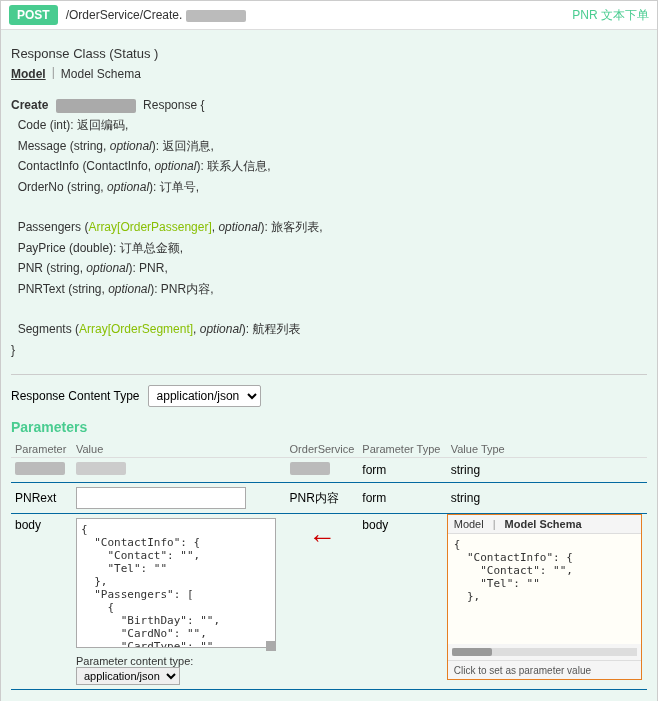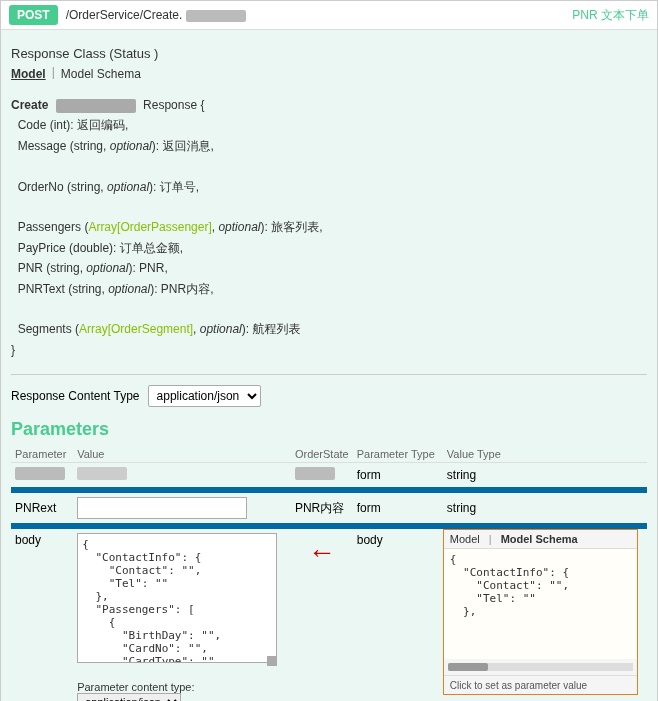--- a/index.html
+++ b/index.html
@@ -113,21 +113,21 @@
       font-size: 12px;
       padding: 2px 4px;
       border: 1px solid #aaa;
       border-radius: 2px;
       background: #fff;
     }
 
     
     .params-section-title {
       color: #49cc90;
-      font-size: 18px;
+      font-size: 14px;
       font-weight: bold;
       margin-bottom: 6px;
     }
 
     
     .params-table {
       width: 100%;
       border-collapse: collapse;
       font-size: 12px;
       margin-bottom: 8px;
@@ -137,21 +137,21 @@
       color: #666;
       font-weight: normal;
       padding: 2px 4px;
       border-bottom: 1px solid #ddd;
       font-size: 11px;
       margin-left: 28px;
     }
     .params-table td {
       padding: 4px 4px;
       vertical-align: middle;
-      border-bottom: 6px solid #0369a1;
+      border-bottom: 1px solid #0369a1;
     }
     .param-name-blur {
       display: inline-block;
       background: #bbb;
       width: 50px;
       height: 13px;
       border-radius: 2px;
     }
     .param-value-blur {
       display: inline-block;
@@ -269,21 +269,21 @@
     }
     .click-to-set {
       font-size: 10px;
       color: #555;
     }
 
     
     .param-content-type {
       font-size: 11px;
       color: #333;
-      margin-top: 15px;
+      margin-top: 4px;
     }
     .param-content-type select {
       font-size: 11px;
       border: 1px solid #aaa;
       padding: 1px 3px;
     }
 
     
     .footer-bar {
       display: flex;
@@ -316,21 +316,21 @@
     <span class="model-tab">Model Schema</span>
   </div>
 
   <div class="response-class-box">
     <span class="key">Create</span>
     <span class="label-blur"></span>
     <span>Response {</span>
     <br>
     &nbsp;&nbsp;<span>Code (int): 返回编码,</span><br>
     &nbsp;&nbsp;<span>Message (string, <i>optional</i>): 返回消息,</span><br>
-    &nbsp;&nbsp;<br>
+    &nbsp;&nbsp;<span>ContactInfo (ContactInfo, <i>optional</i>): 联系人信息,</span><br>
     &nbsp;&nbsp;<span>OrderNo (string, <i>optional</i>): 订单号,</span><br>
     &nbsp;&nbsp;<br>
     &nbsp;&nbsp;<span>Passengers (<span style="color:#89bf04">Array[OrderPassenger]</span>, <i>optional</i>): 旅客列表,</span><br>
     &nbsp;&nbsp;<span>PayPrice (double): 订单总金额,</span><br>
     &nbsp;&nbsp;<span>PNR (string, <i>optional</i>): PNR,</span><br>
     &nbsp;&nbsp;<span>PNRText (string, <i>optional</i>): PNR内容,</span><br>
     &nbsp;&nbsp;<br>
     &nbsp;&nbsp;<span>Segments (<span style="color:#89bf04">Array[OrderSegment]</span>, <i>optional</i>): 航程列表</span><br>
     <span>}</span>
   </div>
@@ -345,21 +345,21 @@
     </select>
   </div>
 
   <div class="params-section-title">Parameters</div>
 
   <table class="params-table">
     <thead>
       <tr>
         <th>Parameter</th>
         <th>Value</th>
-        <th>OrderState</th>
+        <th>OrderService</th>
         <th>Parameter Type</th>
         <th>Value Type</th>
       </tr>
     </thead>
     <tbody>
 
       <tr>
         <td><span class="param-name-blur"></span></td>
         <td><span class="param-value-blur"></span></td>
         <td><span class="param-desc-blur"></span></td>

